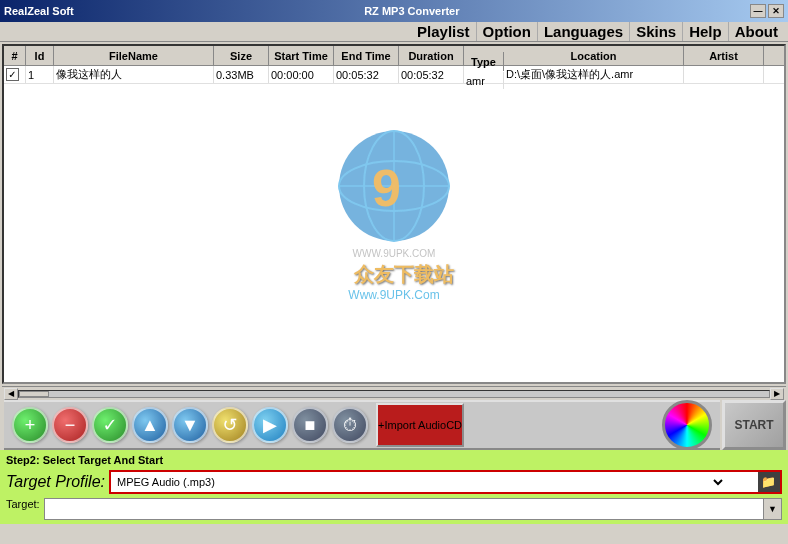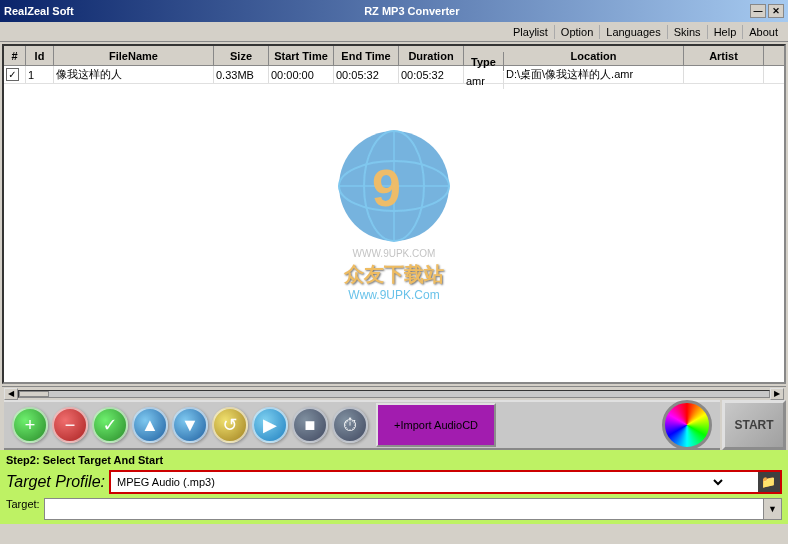--- a/index.html
+++ b/index.html
@@ -57,23 +57,24 @@
       height: 20px;
       display: flex;
       align-items: center;
       justify-content: flex-end;
       padding: 0 4px;
       gap: 0;
     }
     .menu-item {
       padding: 1px 6px;
       cursor: pointer;
-      font-size: 11px;
+      font-size: 15px;
       color: #000;
       border-right: 1px solid #aaa;
+      font-weight: bold;
     }
     .menu-item:last-child { border-right: none; }
 
     
     .table-container {
       background: white;
       border: 2px inset #888;
       margin: 2px;
       height: 340px;
       overflow: hidden;
@@ -154,20 +155,21 @@
     .watermark-text-top {
       font-size: 11px;
       color: #999;
       margin-bottom: 2px;
     }
     .watermark-text-main {
       font-size: 22px;
       font-weight: bold;
       color: #e8a020;
       text-shadow: 1px 1px 2px #333;
+      text-align: right;
     }
     .watermark-text-sub {
       font-size: 13px;
       color: #29a8e0;
     }
 
     
     .scroll-area {
       height: 14px;
       background: #d4d0c8;
@@ -223,23 +225,23 @@
     .btn-remove { background: radial-gradient(circle at 35% 35%, #f06e6e, #aa2222); color: white; }
     .btn-check  { background: radial-gradient(circle at 35% 35%, #6ef06e, #2a8a2a); color: white; }
     .btn-up     { background: radial-gradient(circle at 35% 35%, #7ec8f0, #2060a0); color: white; }
     .btn-down   { background: radial-gradient(circle at 35% 35%, #7ec8f0, #2060a0); color: white; }
     .btn-refresh{ background: radial-gradient(circle at 35% 35%, #f0e06e, #a08020); color: white; }
     .btn-play   { background: radial-gradient(circle at 35% 35%, #7ed0f0, #2080c0); color: white; }
     .btn-stop   { background: radial-gradient(circle at 35% 35%, #8090a0, #404860); color: white; }
     .btn-time   { background: radial-gradient(circle at 35% 35%, #8090a0, #404860); color: white; }
 
     .import-btn {
-      background: #a21caf;
+      background: #b91c1c;
       border: 2px outset #e0e0e0;
-      padding: 4px 16px;
+      padding: 4px 0;
       cursor: pointer;
       font-size: 11px;
       color: #000;
       height: 44px;
       display: flex;
       align-items: center;
       margin-left: 4px;
     }
 
     

